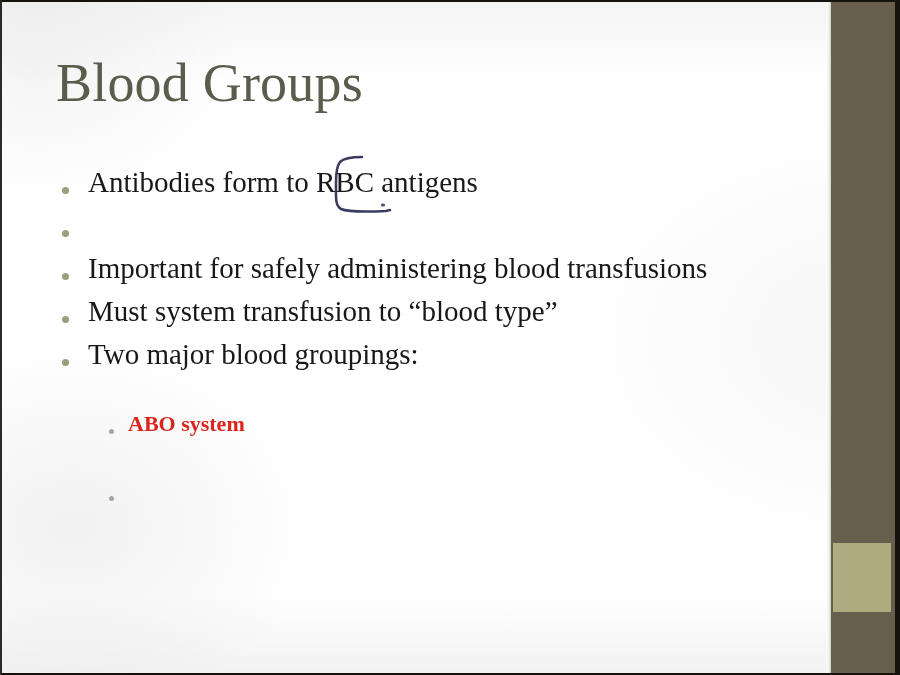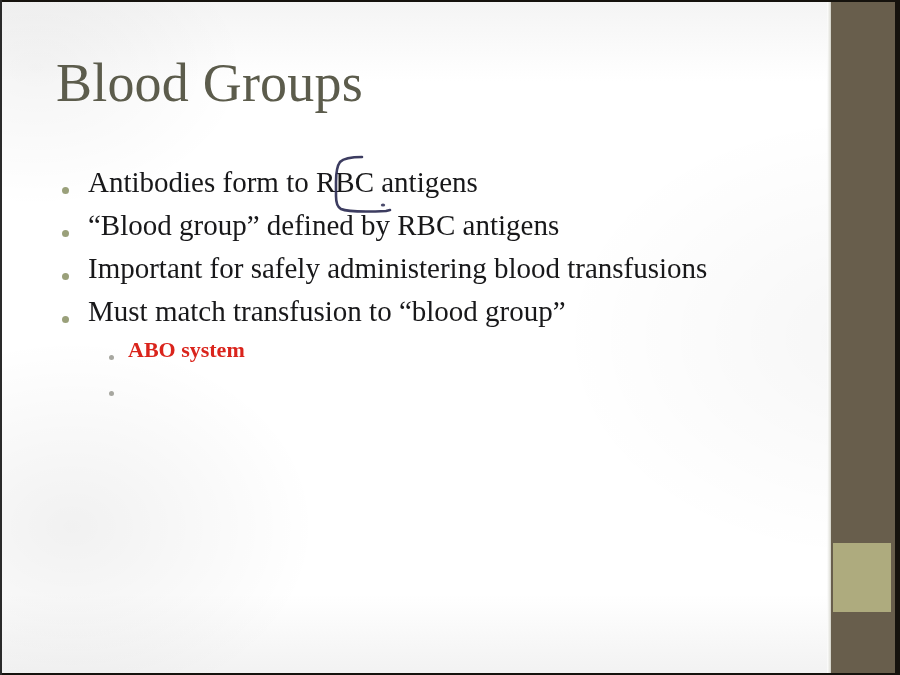--- a/index.html
+++ b/index.html
@@ -72,21 +72,21 @@
     position: absolute;
     left: 62px;
     top: 160px;
     width: 740px;
   }
   .bullet-row {
     display: flex;
     align-items: center;
     height: 43px;
   }
-  .bullet-row.sub { height: 36px; }
+  .bullet-row.sub { height: 36px; margin-top: 31px; }
   .marker {
     flex: 0 0 auto;
     width: 7px;
     height: 7px;
     border-radius: 50%;
     background: #9aa07a;
     margin-top: 17px;
     margin-right: 19px;
   }
   .bullet-row.sub .marker {
@@ -130,33 +130,36 @@
 
   <div class="bullets">
 
     <div class="bullet-row">
       <span class="marker"></span>
       <span class="btext">Antibodies form to RBC antigens</span>
     </div>
 
     <div class="bullet-row">
       <span class="marker"></span>
-      <span class="btext">“Blood group” defined by RBC antigens</span>
     </div>
 
     <div class="bullet-row">
       <span class="marker"></span>
       <span class="btext">Important for safely administering blood transfusions</span>
     </div>
 
     <div class="bullet-row">
       <span class="marker"></span>
-      <span class="btext">Must match transfusion to “blood group”</span>
+      <span class="btext">Must system transfusion to “blood type”</span>
     </div>
 
+    <div class="bullet-row">
+      <span class="marker"></span>
+      <span class="btext">Two major blood groupings:</span>
+    </div>
 
     <div class="bullet-row sub sub-abo">
       <span class="marker"></span>
       <span class="btext">ABO system</span>
     </div>
 
     <div class="bullet-row sub sub-rh">
       <span class="marker"></span>
     </div>
 

